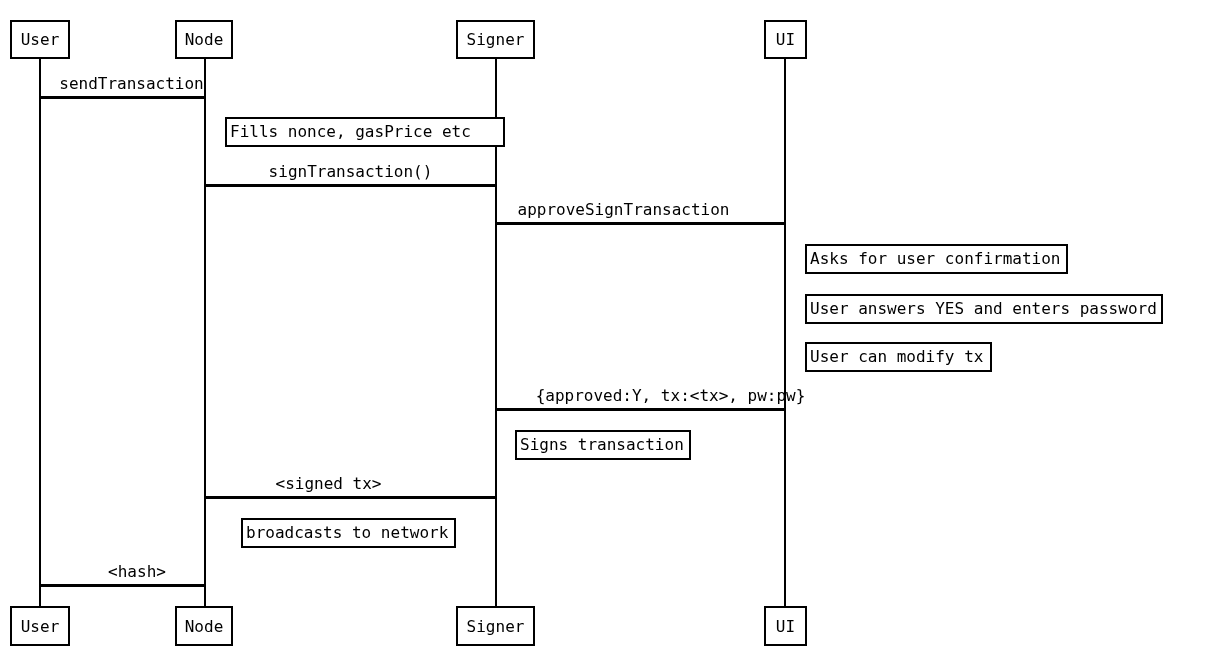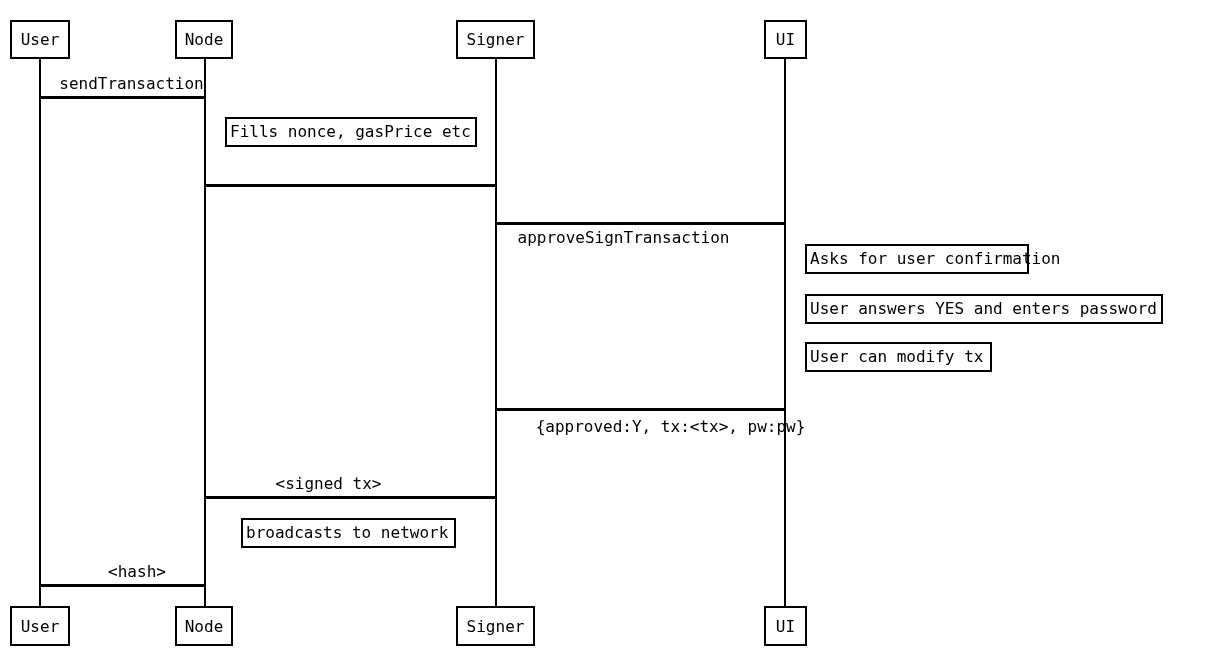--- a/index.html
+++ b/index.html
@@ -77,34 +77,36 @@
   <div class="actor" style="left:764px; top:20px; width:43px; height:39px;">UI</div>
 
   <div class="actor" style="left:10px; top:606px; width:60px; height:40px;">User</div>
   <div class="actor" style="left:175px; top:606px; width:58px; height:40px;">Node</div>
   <div class="actor" style="left:456px; top:606px; width:79px; height:40px;">Signer</div>
   <div class="actor" style="left:764px; top:606px; width:43px; height:40px;">UI</div>
 
   <div class="msg-label" style="left:40px; top:74px; width:183px;">sendTransaction</div>
   <div class="msg-line" style="left:40px; top:96px; width:165px;"></div>
 
-  <div class="note" style="left:225px; top:117px; width:252px;">Fills nonce, gasPrice etc</div>
+  <div class="note" style="left:225px; top:117px; width:280px;">Fills nonce, gasPrice etc</div>
 
+  <div class="msg-label" style="left:205px; top:162px; width:291px;">signTransaction()</div>
   <div class="msg-line" style="left:205px; top:184px; width:291px;"></div>
 
-  <div class="msg-label" style="left:496px; top:200px; width:255px;margin-top:28px;">approveSignTransaction</div>
+  <div class="msg-label" style="left:496px; top:200px; width:255px;">approveSignTransaction</div>
   <div class="msg-line" style="left:496px; top:222px; width:289px;"></div>
 
-  <div class="note" style="left:805px; top:244px; width:224px;">Asks for user confirmation</div>
+  <div class="note" style="left:805px; top:244px; width:263px;">Asks for user confirmation</div>
   <div class="note" style="left:805px; top:294px; width:358px;">User answers YES and enters password</div>
   <div class="note" style="left:805px; top:342px; width:187px;">User can modify tx</div>
 
-  <div class="msg-label" style="left:496px; top:386px; width:349px;margin-top:31px;">{approved:Y, tx:&lt;tx&gt;, pw:pw}</div>
+  <div class="msg-label" style="left:496px; top:386px; width:349px;">{approved:Y, tx:&lt;tx&gt;, pw:pw}</div>
   <div class="msg-line" style="left:496px; top:408px; width:289px;"></div>
 
+  <div class="note" style="left:515px; top:430px; width:176px;">Signs transaction</div>
 
   <div class="msg-label" style="left:205px; top:474px; width:247px;">&lt;signed tx&gt;</div>
   <div class="msg-line" style="left:205px; top:496px; width:291px;"></div>
 
   <div class="note" style="left:225px; top:518px; width:215px;margin-left:16px;">broadcasts to network</div>
 
   <div class="msg-label" style="left:40px; top:562px; width:194px;">&lt;hash&gt;</div>
   <div class="msg-line" style="left:40px; top:584px; width:165px;"></div>
 
 </div>

